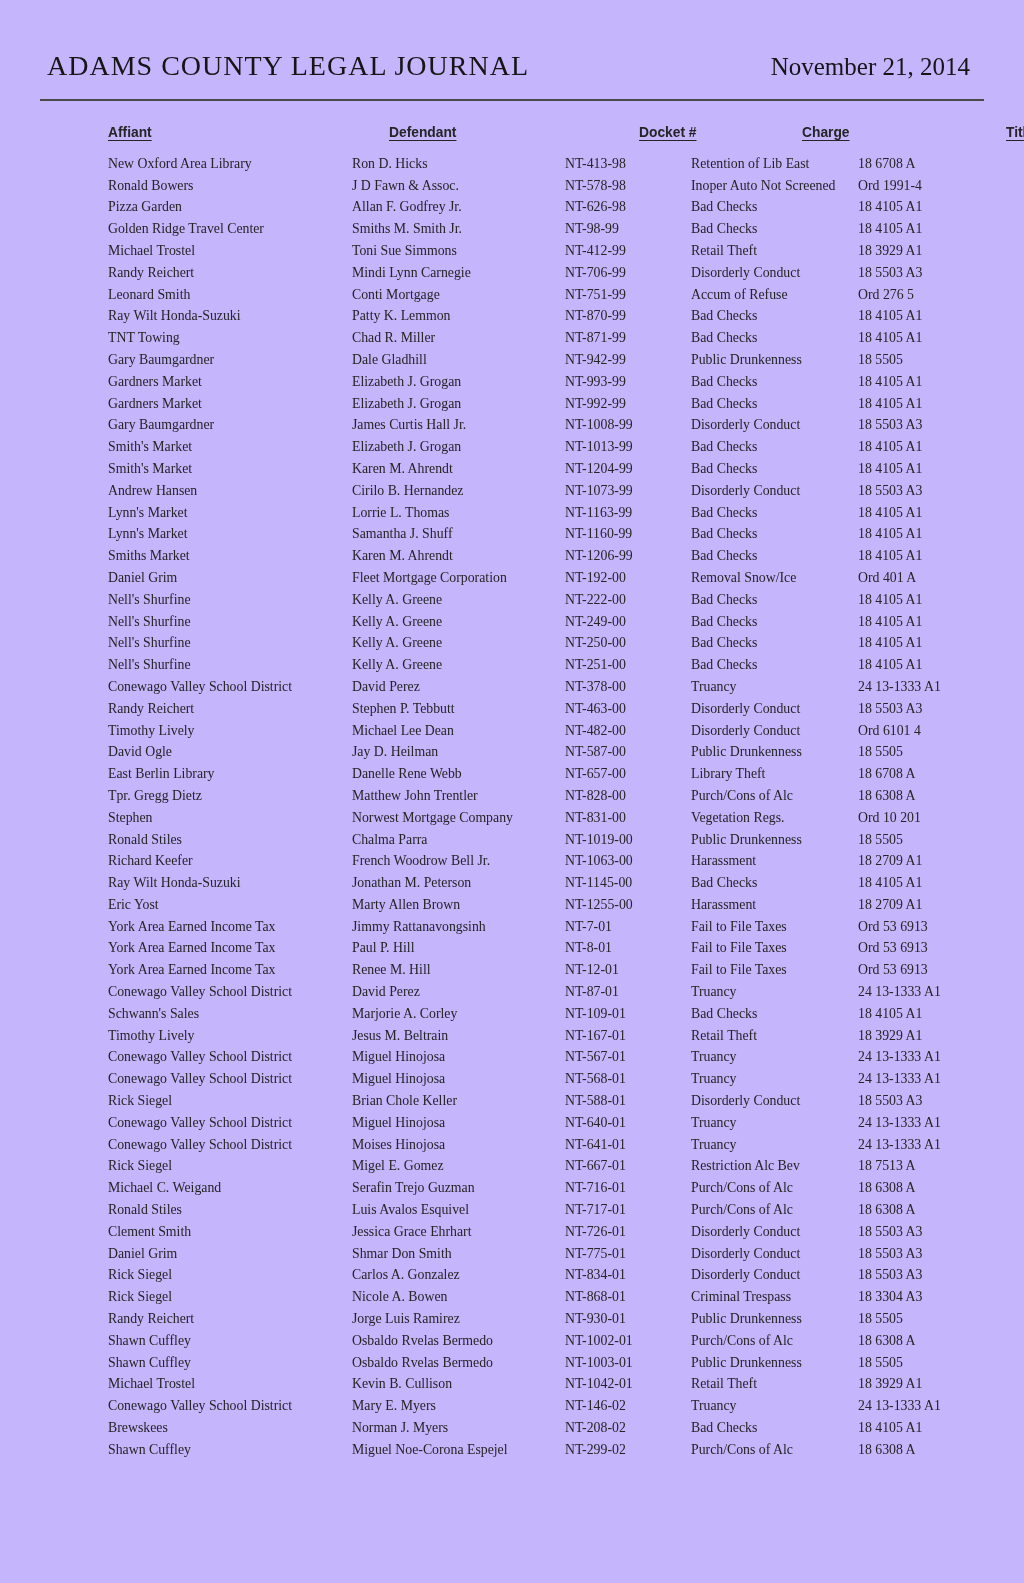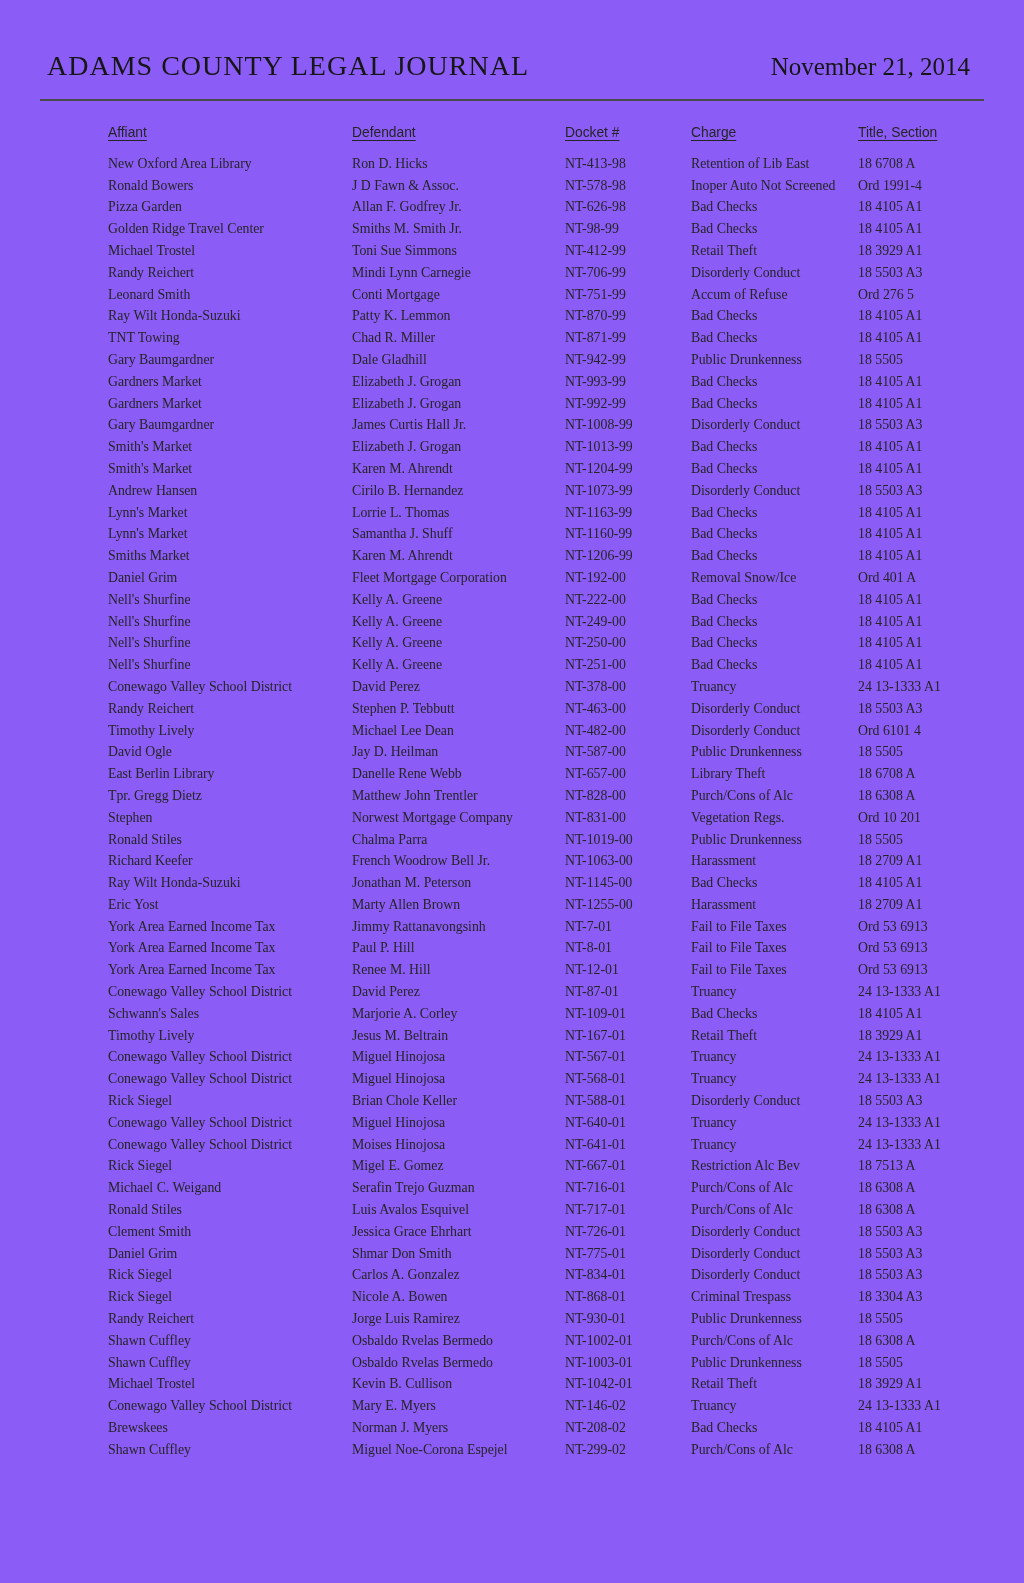--- a/index.html
+++ b/index.html
@@ -4,21 +4,21 @@
 <style>
   html, body {
     margin: 0;
     padding: 0;
     background: #ffffff;
   }
   .page {
     position: relative;
     width: 1024px;
     height: 1583px;
-    background: #8b5cf6;
+    background: #c4b5fd;
     overflow: hidden;
     font-family: "Liberation Sans", sans-serif;
     color: #222222;
   }
   .masthead {
     position: absolute;
     left: 47px;
     right: 54px;
     top: 50px;
     display: flex;
@@ -51,21 +51,22 @@
     position: absolute;
     left: 108px;
     top: 122px;
     width: 872px;
     font-size: 13.8px;
     line-height: 21.8px;
     color: #252525;
   }
   .thead {
     display: flex;
-    font-weight: normal;
+    font-weight: bold;
+    gap: 37px;
   }
   .thead .cell {
     text-decoration: underline;
     text-underline-offset: 3px;
   }
   .tbody {
     margin-top: 9px;
     font-family: Liberation Serif, serif;
   }
   .row {

